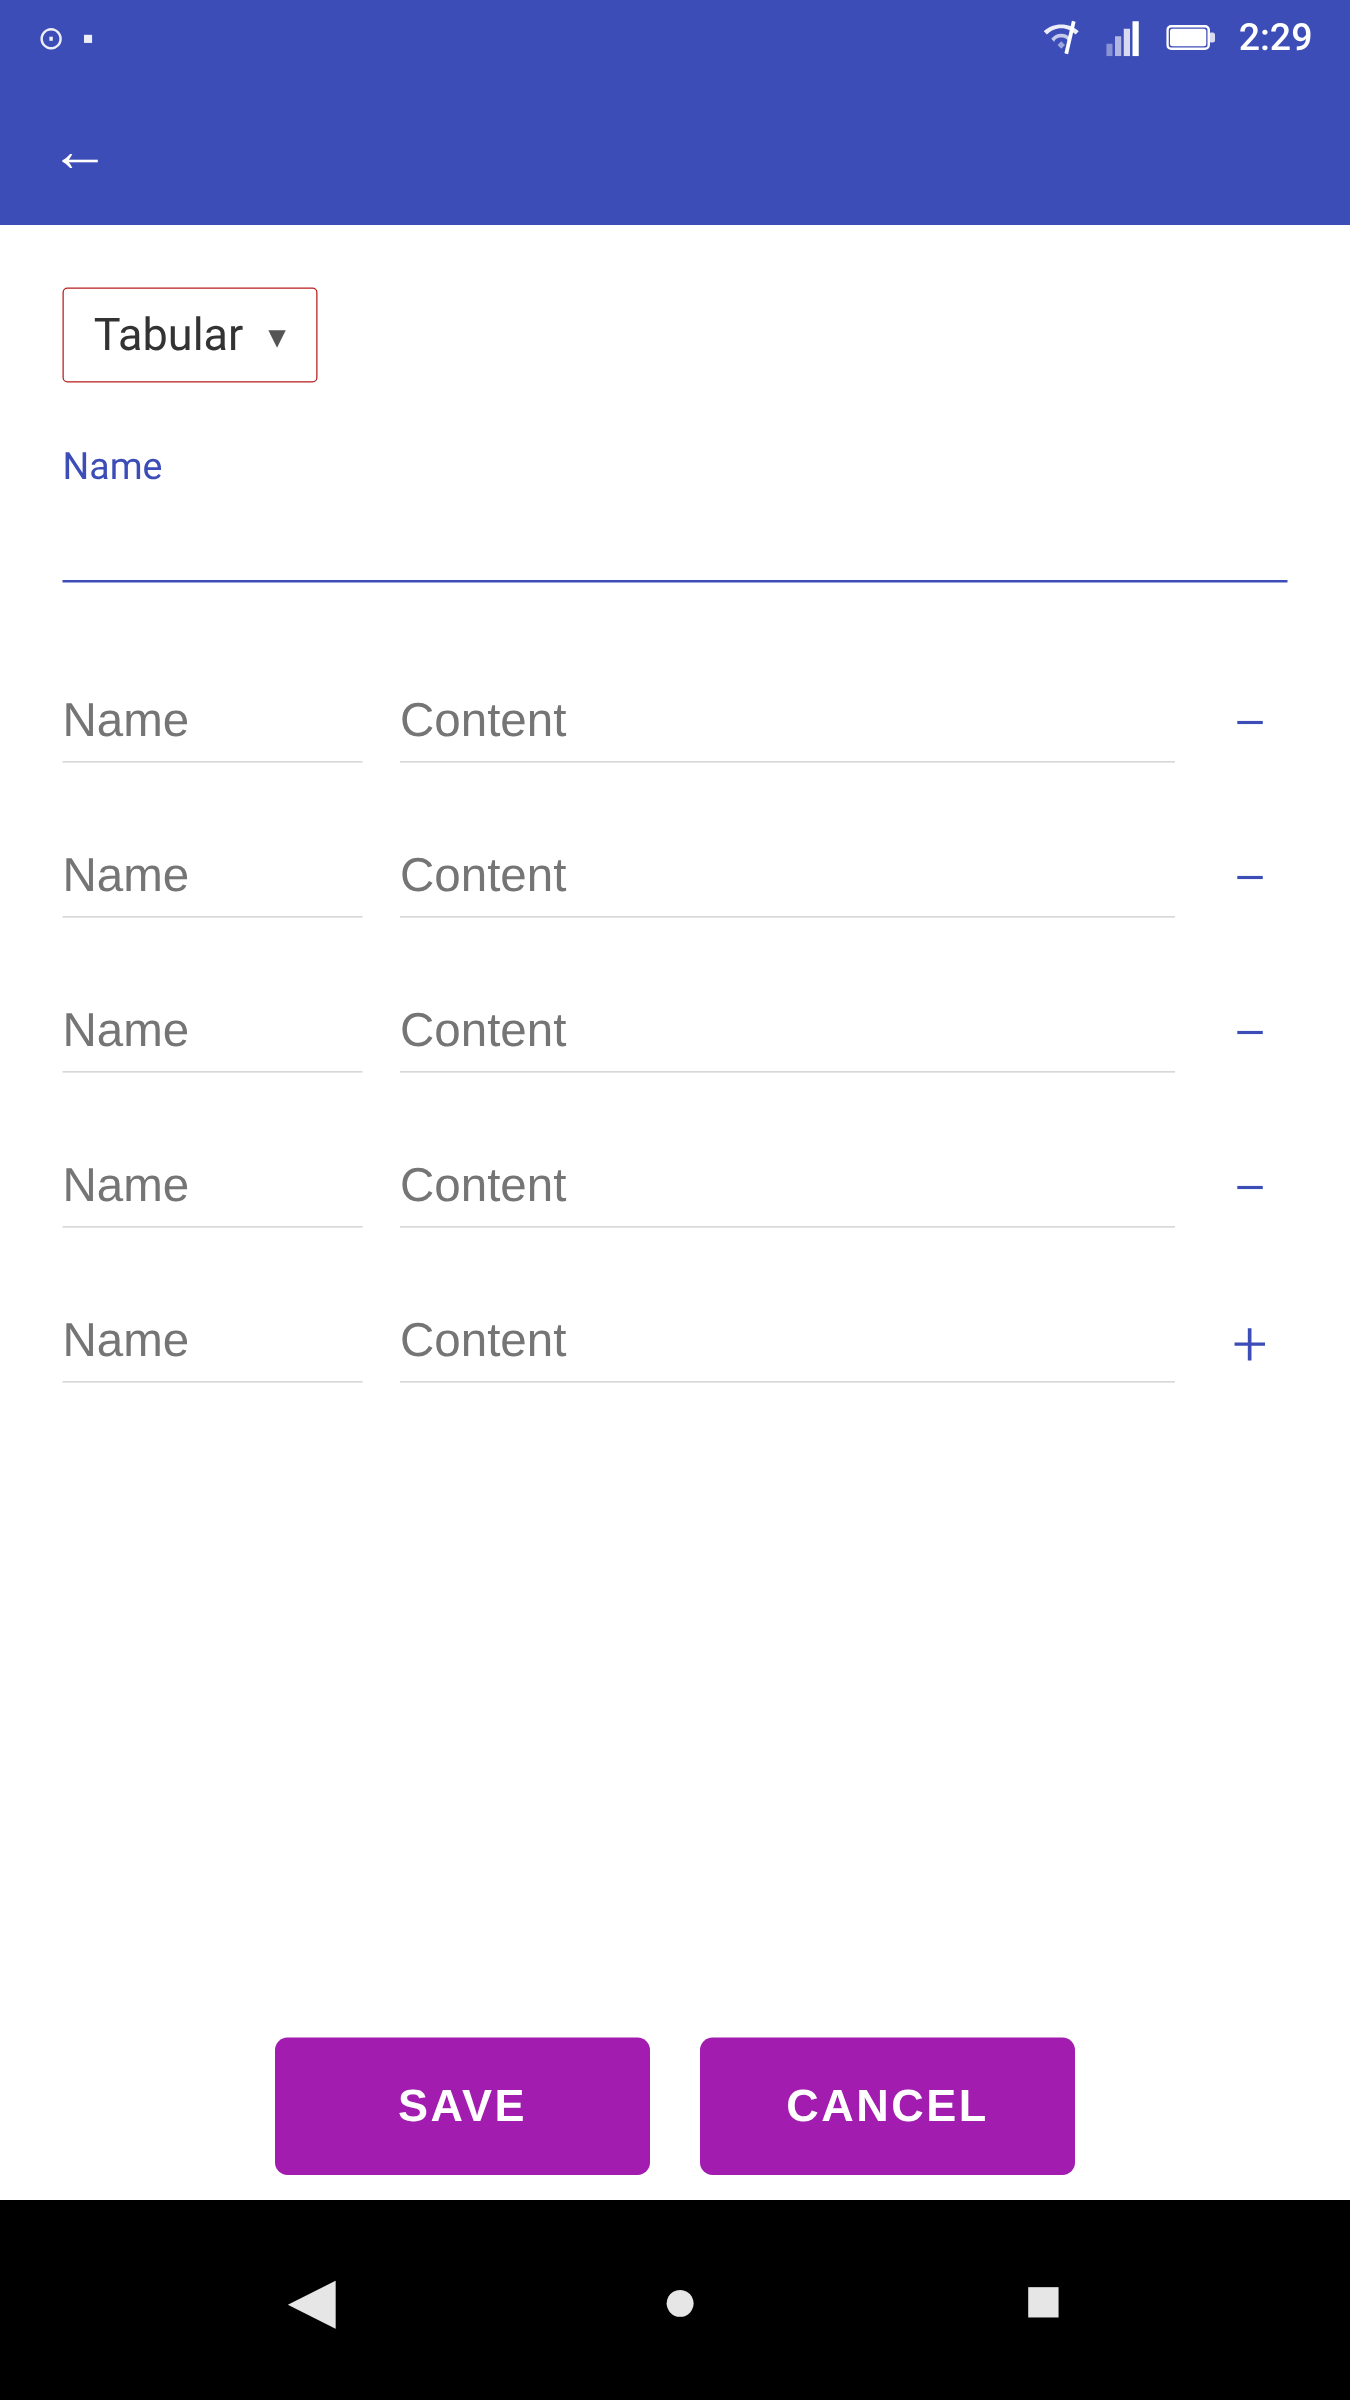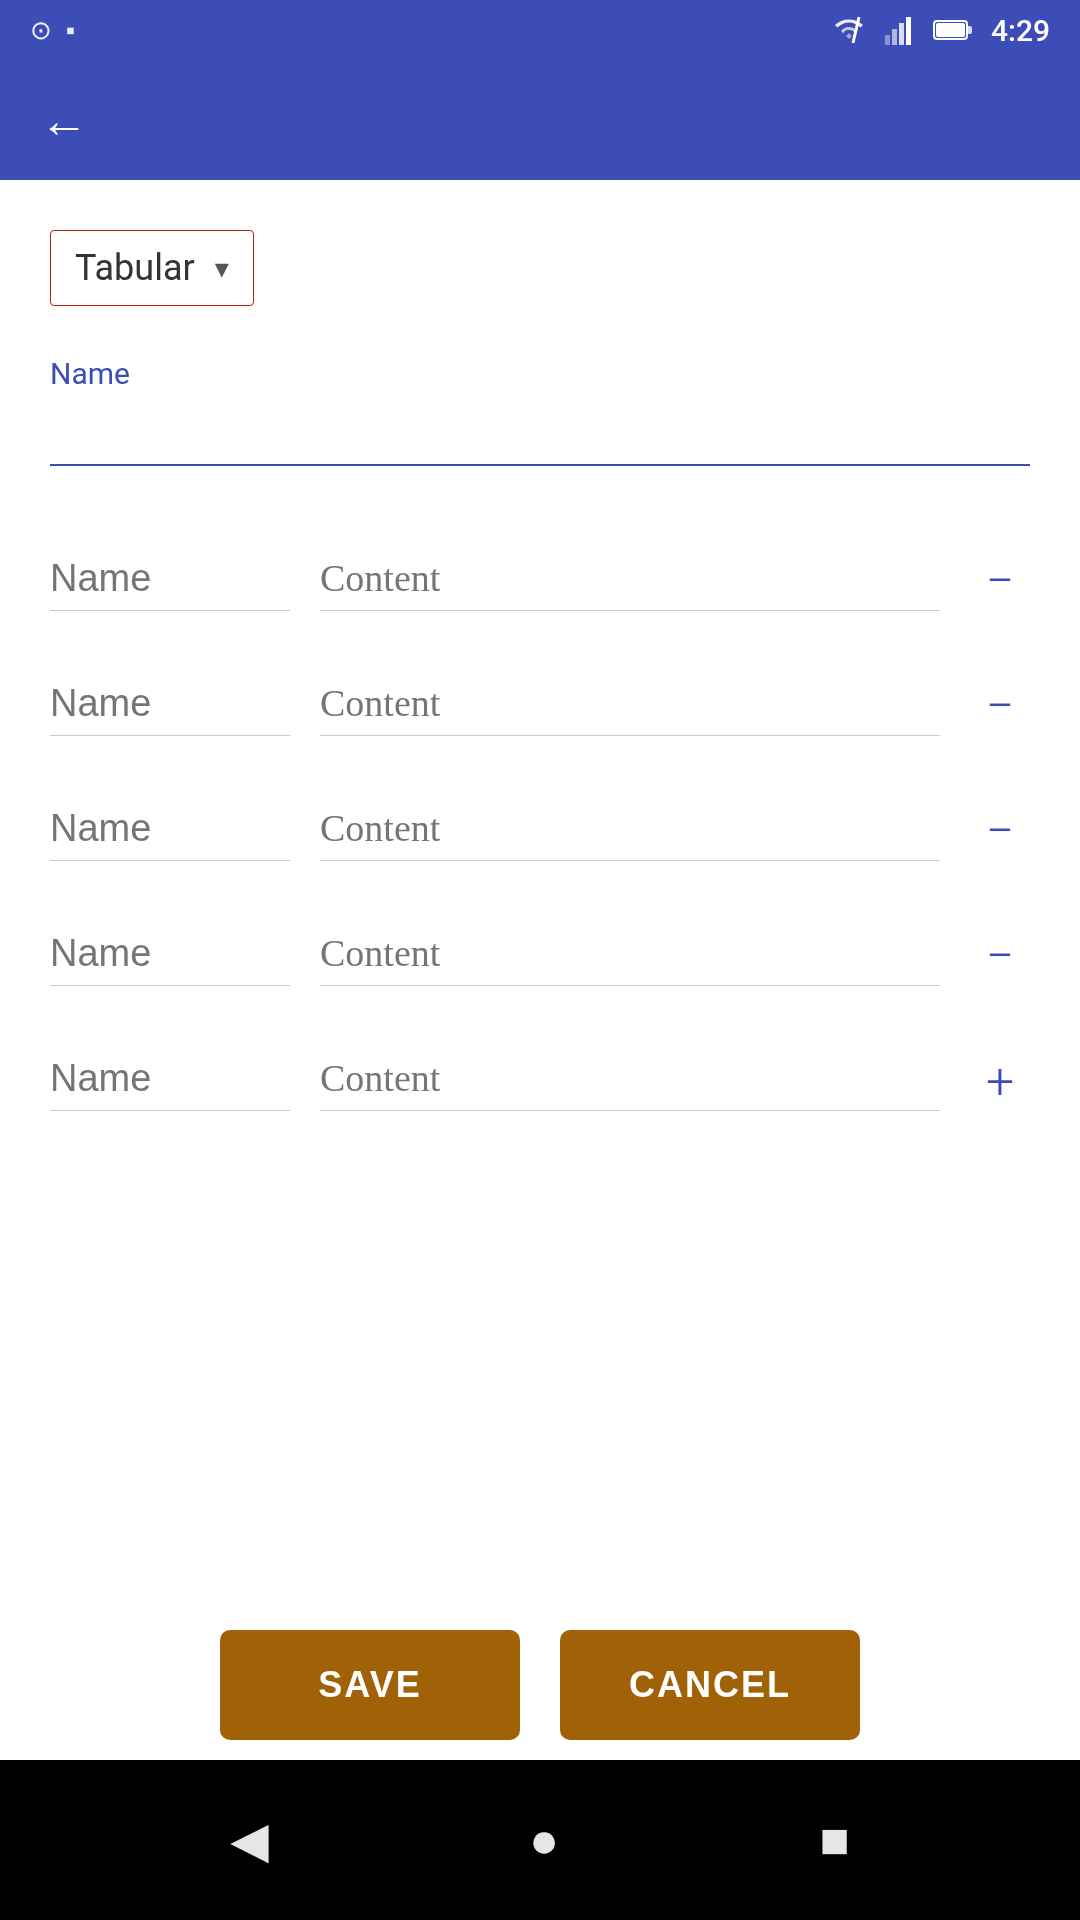--- a/index.html
+++ b/index.html
@@ -155,21 +155,20 @@
 
     .row-content-input {
       flex: 1;
       border: none;
       border-bottom: 1.5px solid #cccccc;
       outline: none;
       font-size: 38px;
       padding: 10px 0;
       color: #aaaaaa;
       background: transparent;
-      font-family: Liberation Serif, serif;
     }
 
     .row-action-btn {
       width: 60px;
       height: 60px;
       display: flex;
       align-items: center;
       justify-content: center;
       cursor: pointer;
       flex-shrink: 0;
@@ -203,21 +202,21 @@
     .btn {
       width: 300px;
       height: 110px;
       border-radius: 10px;
       border: none;
       font-size: 36px;
       font-weight: 700;
       letter-spacing: 2px;
       cursor: pointer;
       color: white;
-      background: #a16207;
+      background: #a21caf;
     }
 
     
     .nav-bar {
       position: absolute;
       bottom: 0;
       left: 0;
       right: 0;
       height: 160px;
       background: #000000;
@@ -254,21 +253,21 @@
       <rect x="0" y="20" width="5" height="10" opacity="0.4"></rect>
       <rect x="7" y="14" width="5" height="16" opacity="0.6"></rect>
       <rect x="14" y="8" width="5" height="22" opacity="0.8"></rect>
       <rect x="21" y="2" width="5" height="28"></rect>
     </svg>
     <svg width="40" height="26" viewBox="0 0 40 26" fill="white">
       <rect x="1" y="4" width="33" height="18" rx="3" ry="3" stroke="white" stroke-width="2" fill="none"></rect>
       <rect x="34" y="9" width="5" height="8" rx="2" fill="white" opacity="0.8"></rect>
       <rect x="3" y="6" width="29" height="14" rx="2" fill="white"></rect>
     </svg>
-    <span class="status-time">4:29</span>
+    <span class="status-time">2:29</span>
   </div>
 </div>
 
 <div class="app-bar">
   <span class="back-arrow">←</span>
 </div>
 
 <div class="content">
 
   

